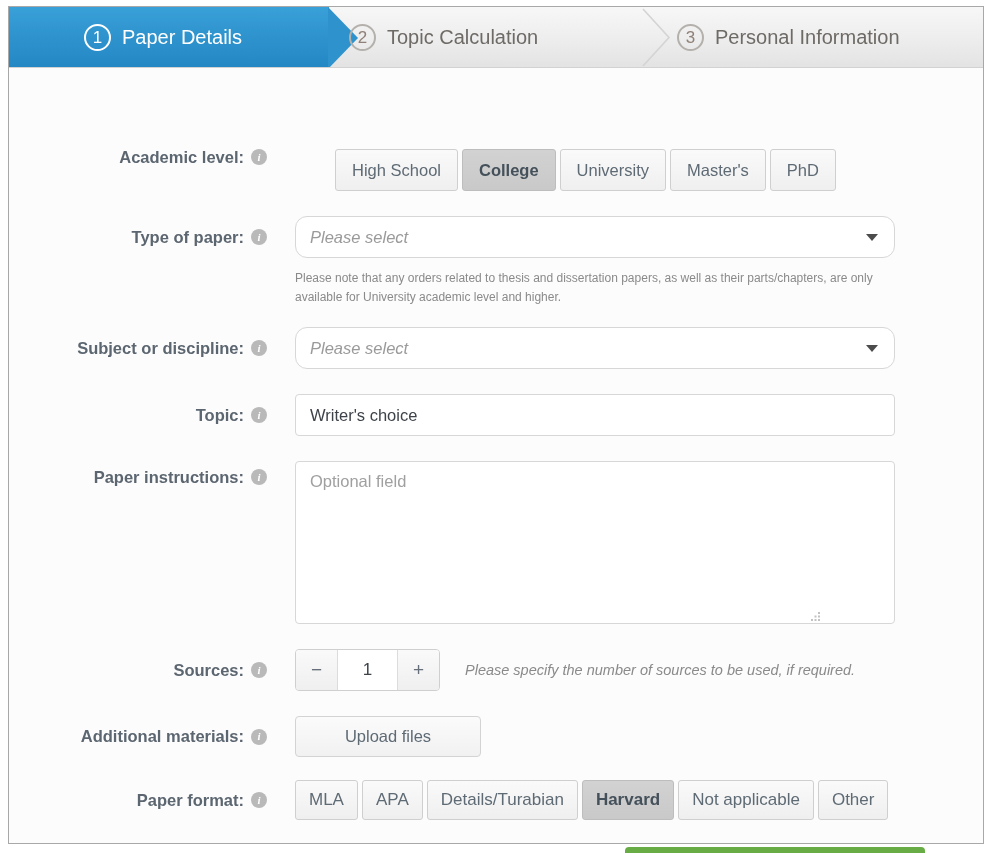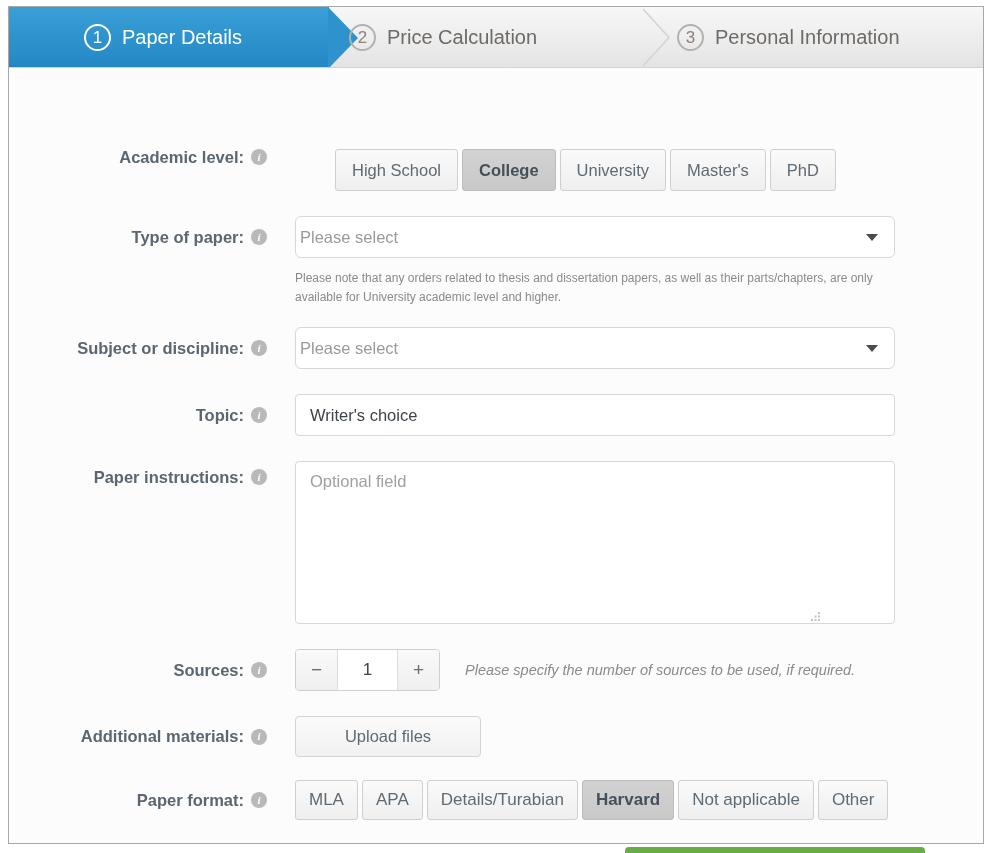--- a/index.html
+++ b/index.html
@@ -139,27 +139,28 @@
     color: #44505a;
     font-weight: bold;
   }
   .segs.small .seg { height: 40px; padding: 0 13px; font-size: 17px; }
 
   
   .select {
     position: relative;
     width: 600px; height: 42px;
     border: 1px solid #d7d7d7;
-    border-radius: 6px;
+    border-radius: 12px;
     background: #ffffff;
     display: flex; align-items: center;
-    padding: 0 4px;
+    padding: 0 14px;
     font-size: 16.5px;
     color: #9a9a9a;
     cursor: pointer;
+    font-style: italic;
   }
   .caret {
     position: absolute;
     right: 16px; top: 50%;
     margin-top: -3px;
     width: 0; height: 0;
     border-left: 6px solid transparent;
     border-right: 6px solid transparent;
     border-top: 7px solid #4c4c4c;
   }
@@ -282,21 +283,21 @@
         <span class="step-num">1</span>
         <span class="step-label">Paper Details</span>
       </div>
 
       <svg class="chev chev-2" viewBox="0 0 34 61">
         <polyline points="4,2 30,30.5 4,59" fill="none" stroke="#d4d4d4" stroke-width="1.6"></polyline>
       </svg>
 
       <div class="step step-2">
         <span class="step-num">2</span>
-        <span class="step-label">Price Calculation</span>
+        <span class="step-label">Topic Calculation</span>
       </div>
 
       <div class="step step-3">
         <span class="step-num">3</span>
         <span class="step-label">Personal Information</span>
       </div>
     </div>
 
     <div class="form">
 

